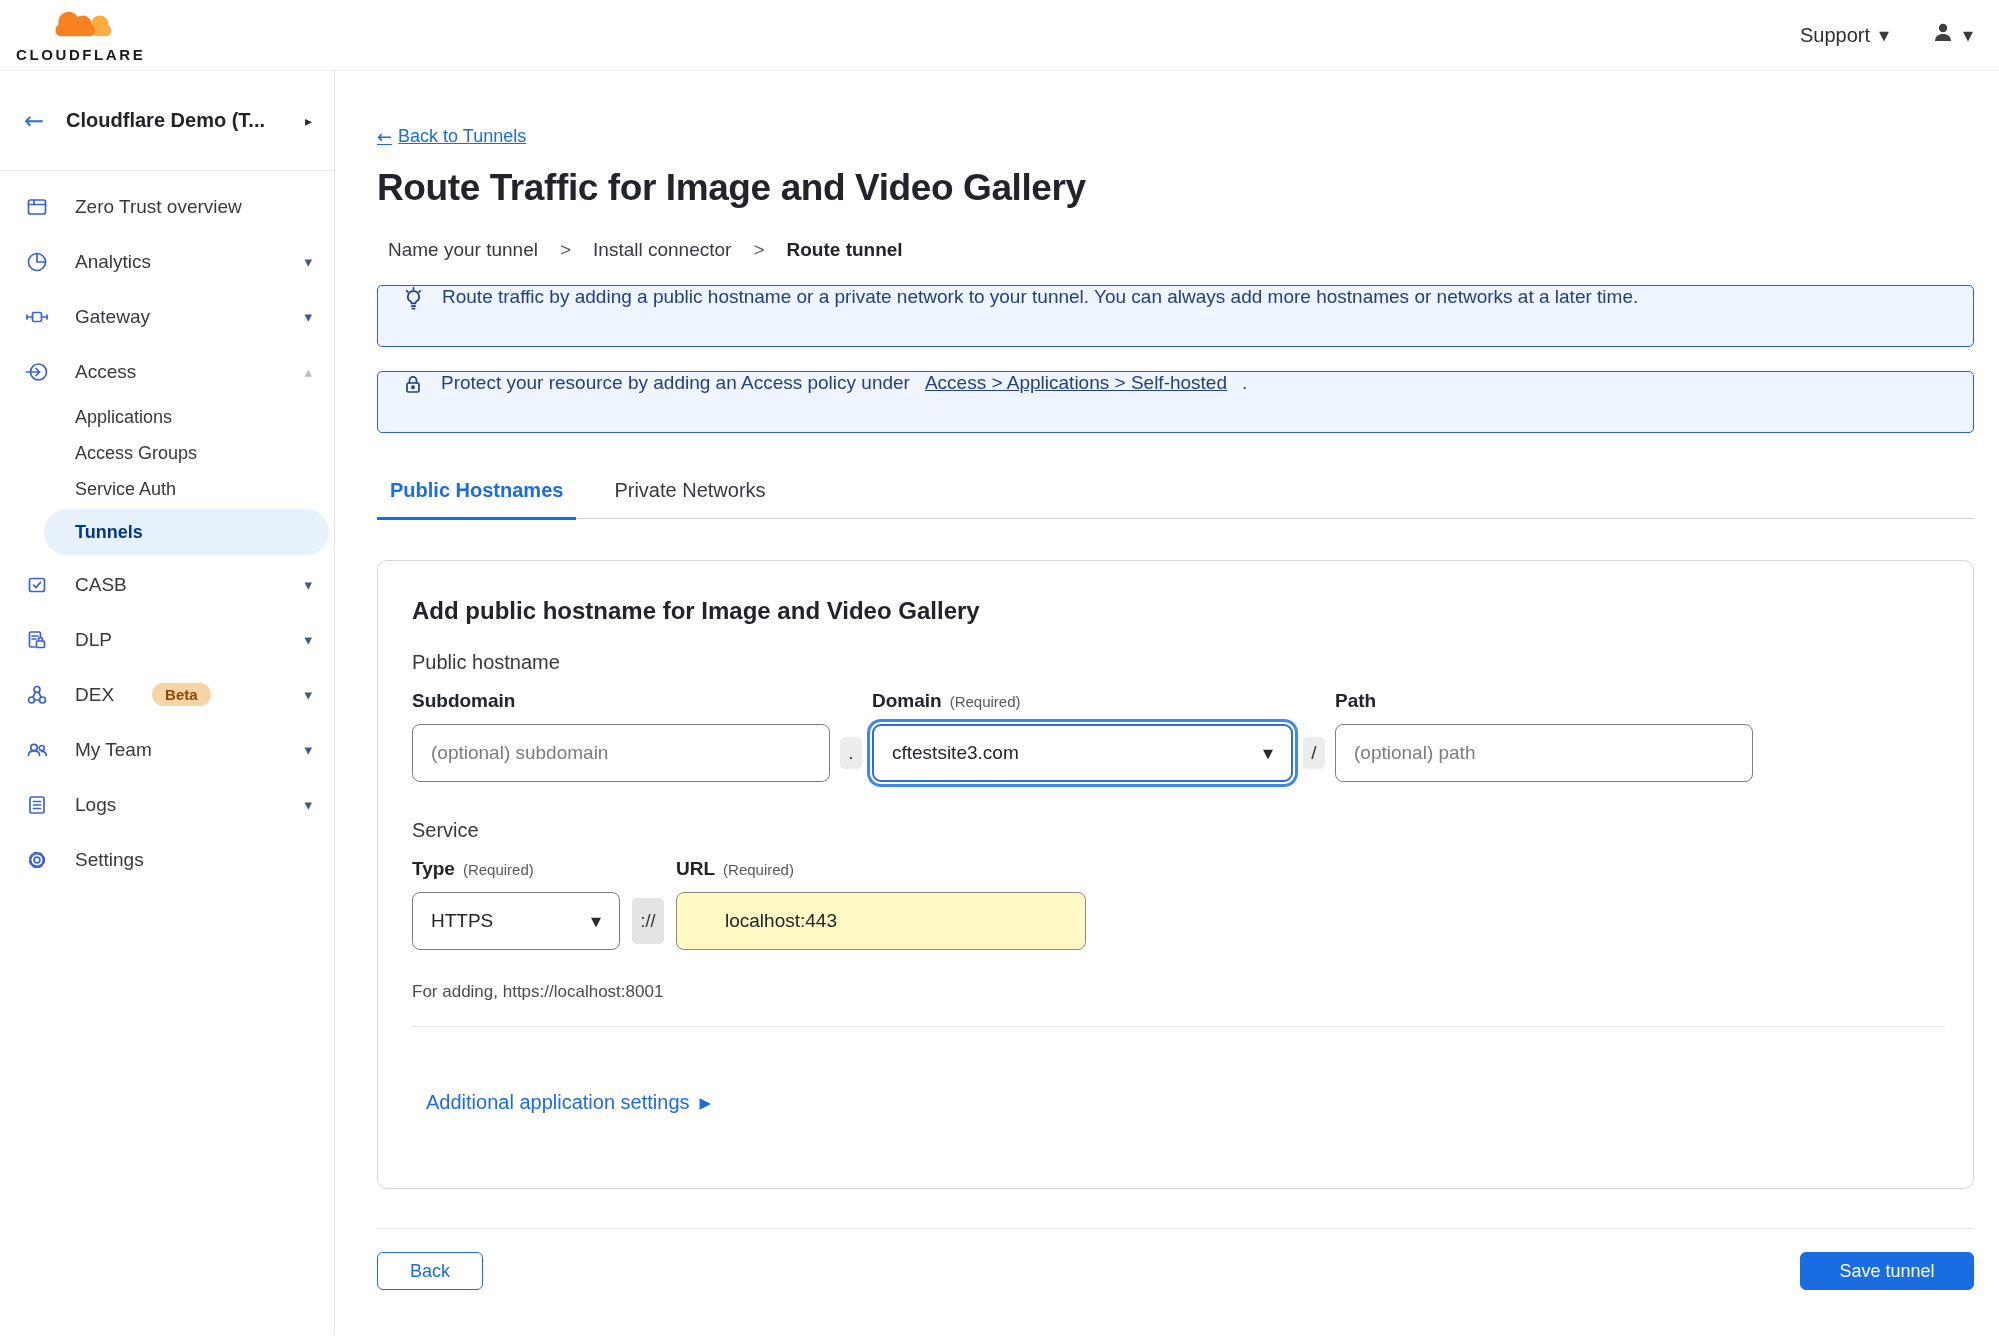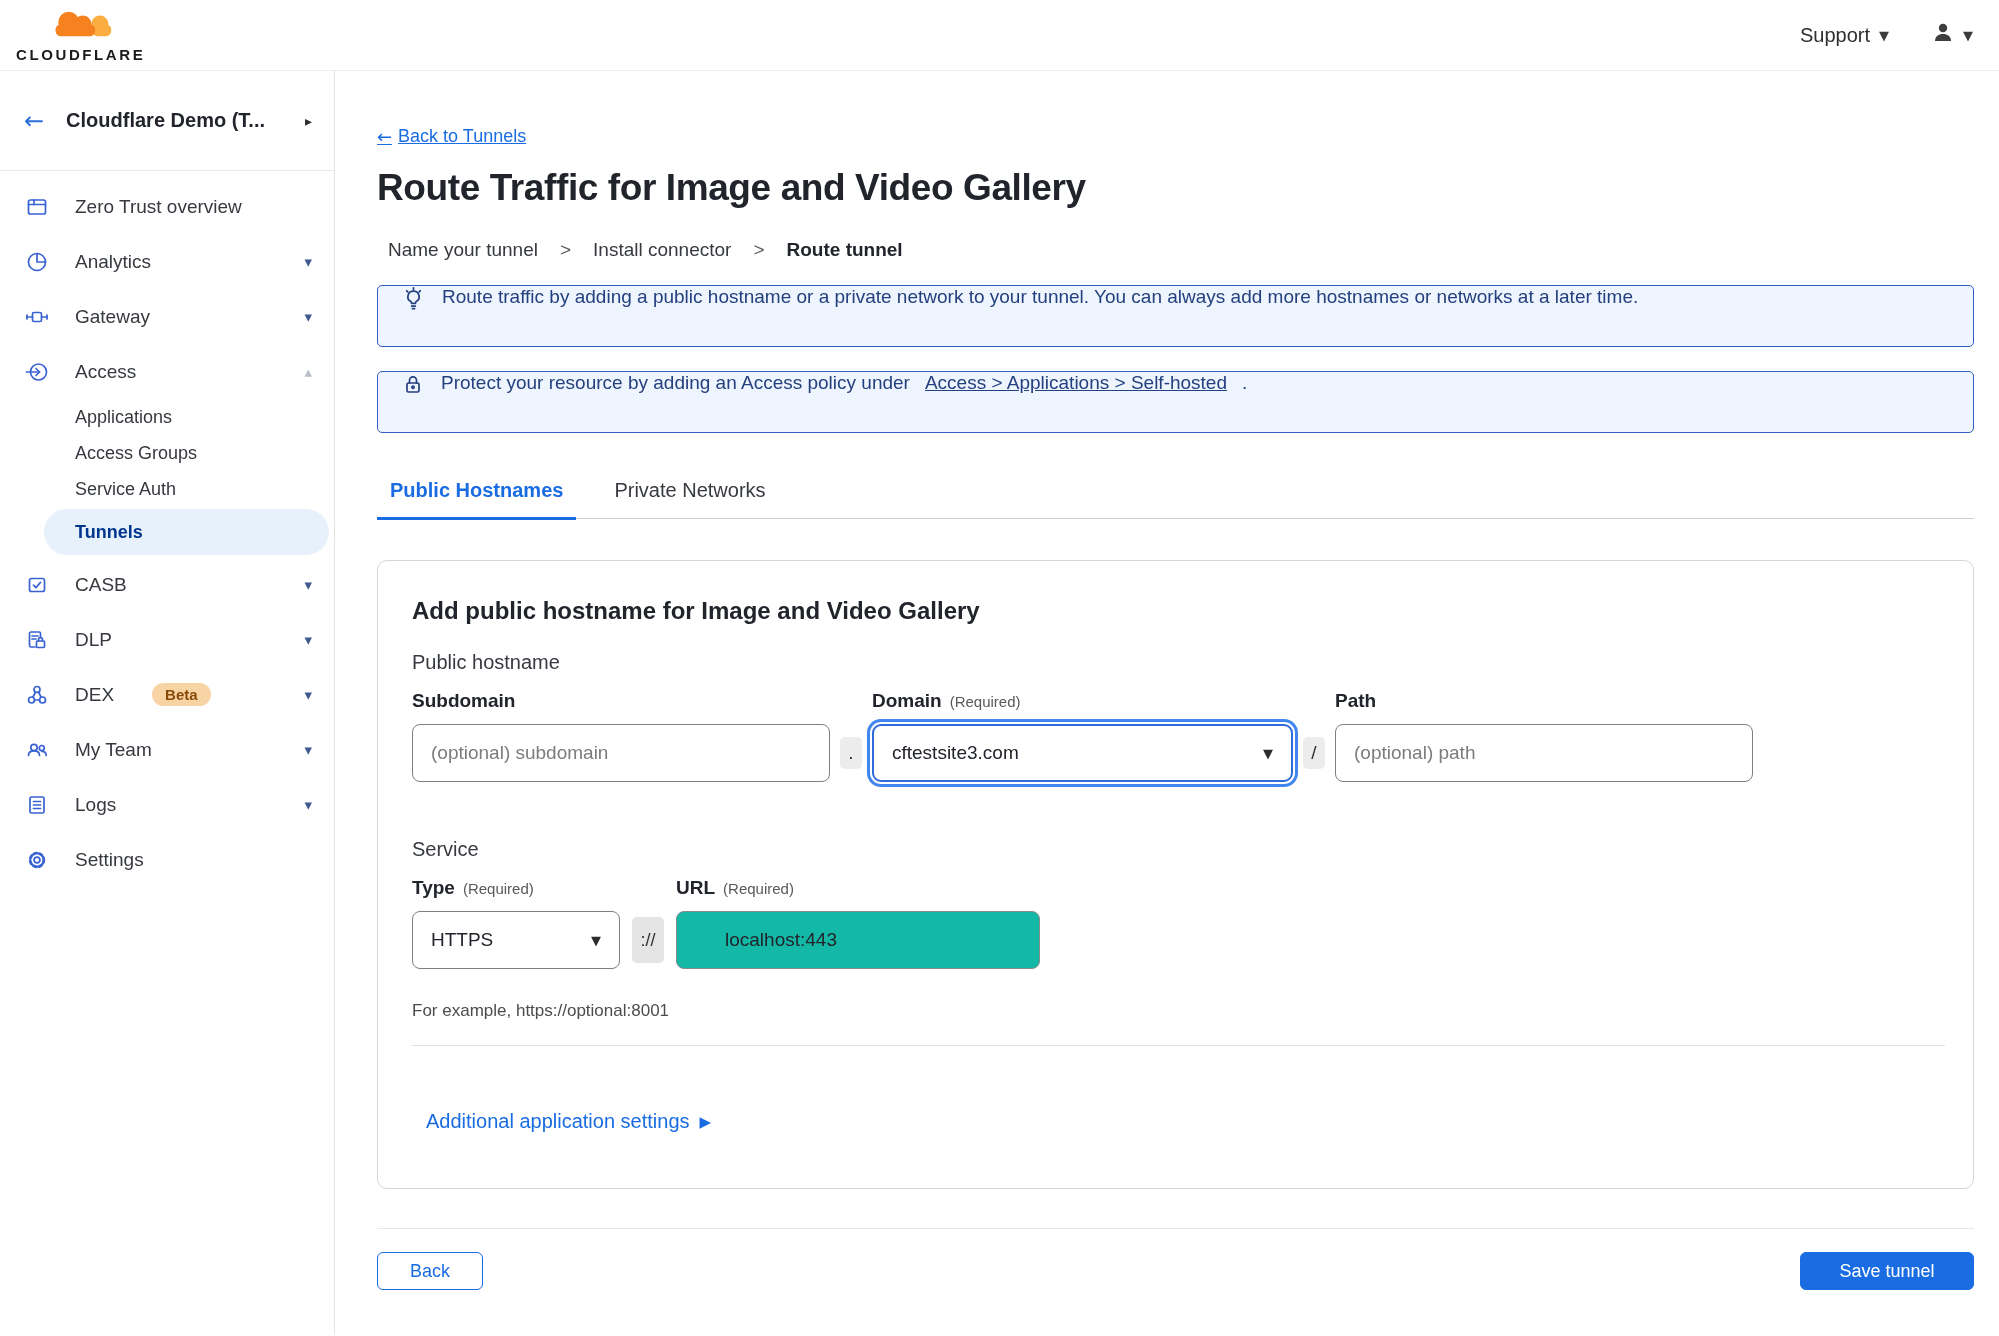--- a/index.html
+++ b/index.html
@@ -58,21 +58,21 @@
   .field-row { display:flex; align-items:flex-end; margin-top:16px; }
   .field { display:flex; flex-direction:column; }
   .field-label { font-size:19px; font-weight:700; color:#21242b; margin-bottom:12px; }
   .required { font-weight:400; font-size:15px; color:#595959; margin-left:8px; }
   .tinput { height:58px; border:1px solid #7e7e7e; border-radius:8px; padding:0 18px; font-size:19px; color:#21242b; font-family:"Liberation Sans", sans-serif; background:#fff; outline:none; }
   .tinput::placeholder { color:#7c7c7c; }
   .w-sub { width:418px; }
   .w-dom { width:421px; }
   .w-path { width:418px; }
   .w-type { width:208px; }
-  .w-url  { width:364px; background:#14b8a6; border-color:#8a8a8a;padding-left:48px; }
+  .w-url  { width:410px; background:#fef9c3; border-color:#8a8a8a;padding-left:48px; }
   .select { display:flex; align-items:center; justify-content:space-between; cursor:pointer; }
   .select .sel-caret { font-family:"DejaVu Sans", sans-serif; font-size:13px; color:#2c2c2c; }
   .select.focused { border:2px solid #2f6cdb; border-radius:9px; box-shadow:0 0 0 2px #ffffff, 0 0 0 5px #4186ef; }
   .sep-box { width:22px; height:32px; background:#ececec; border-radius:5px; display:flex; align-items:center; justify-content:center; font-size:19px; color:#333; margin:0 10px 13px; }
   .sep-box.scheme { width:32px; height:46px; background:#e4e4e4; margin:0 12px 6px; font-size:18px; }
 
   .example { margin-top:32px; font-size:17px; color:#4c4c4c; }
   .card-divider { margin-top:24px; border:none; border-top:1px solid #e2e2e2; width:1533px; }
   .additional { margin:64px 0 0 14px; display:inline-flex; align-items:center; gap:10px; color:#1a6ce2; font-size:20px; cursor:pointer; }
   .additional .exp { font-family:"DejaVu Sans", sans-serif; font-size:15px; }
@@ -334,42 +334,42 @@
             <span class="sel-caret">▼</span>
           </div>
         </div>
         <div class="sep-box">/</div>
         <div class="field">
           <div class="field-label">Path</div>
           <input class="tinput w-path" type="text" placeholder="(optional) path" style="">
         </div>
       </div>
 
-      <div class="section-label" style="margin-top:56px;">Service</div>
+      <div class="section-label" style="margin-top:37px;">Service</div>
 
       <div class="field-row">
         <div class="field">
           <div class="field-label">
             <span>Type</span><span class="required">(Required)</span>
           </div>
           <div class="tinput w-type select">
             <span>HTTPS</span>
             <span class="sel-caret">▼</span>
           </div>
         </div>
         <div class="sep-box scheme">://</div>
         <div class="field">
           <div class="field-label">
             <span>URL</span><span class="required">(Required)</span>
           </div>
           <input class="tinput w-url" type="text" value="localhost:443" style="">
         </div>
       </div>
 
-      <div class="example">For example, https://optional:8001</div>
+      <div class="example">For adding, https://localhost:8001</div>
       <hr class="card-divider">
 
       <div class="additional">
         <span>Additional application settings</span>
         <span class="exp">▶</span>
       </div>
     </div>
 
     <hr class="footer-divider">
     <div class="footer">

